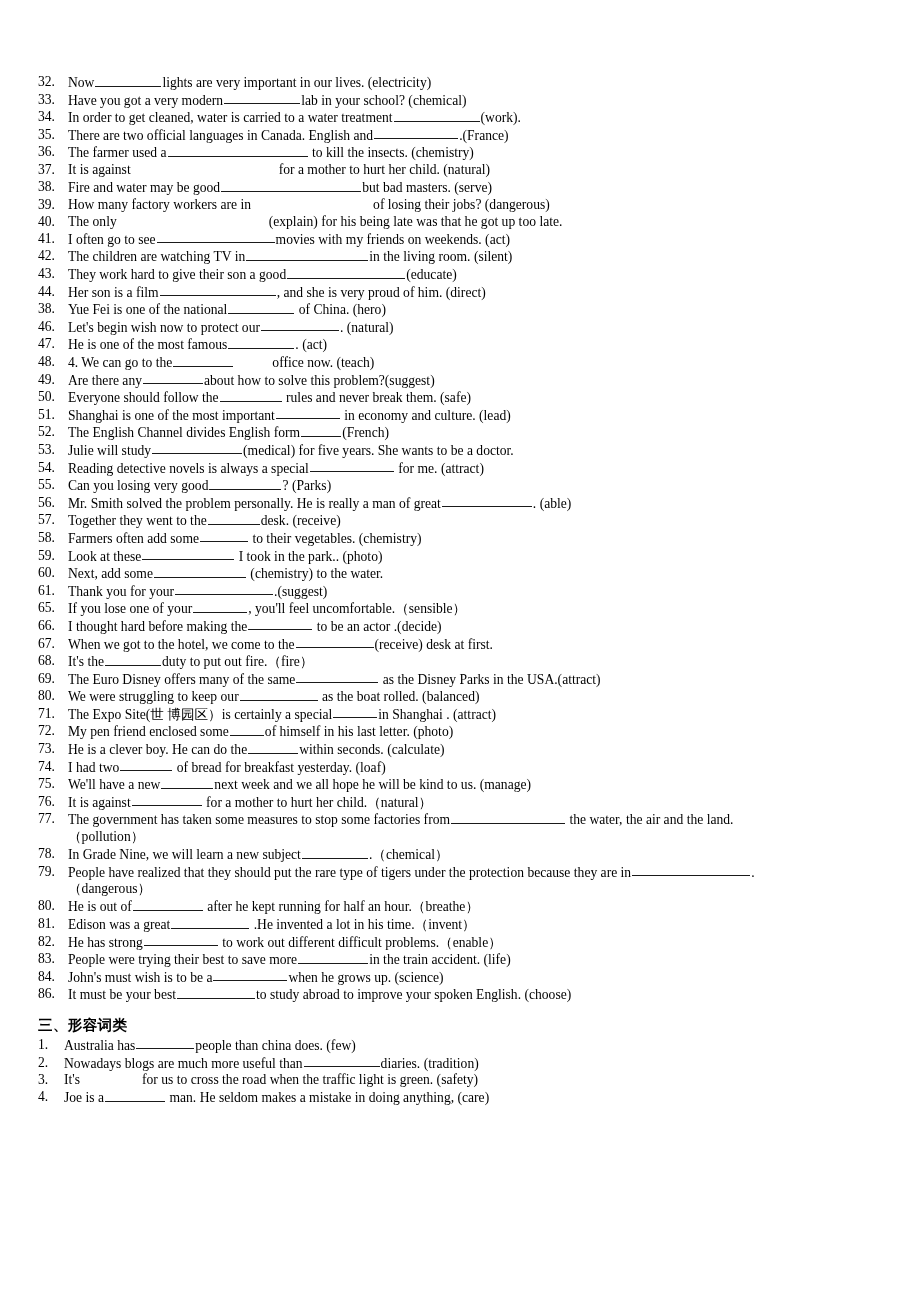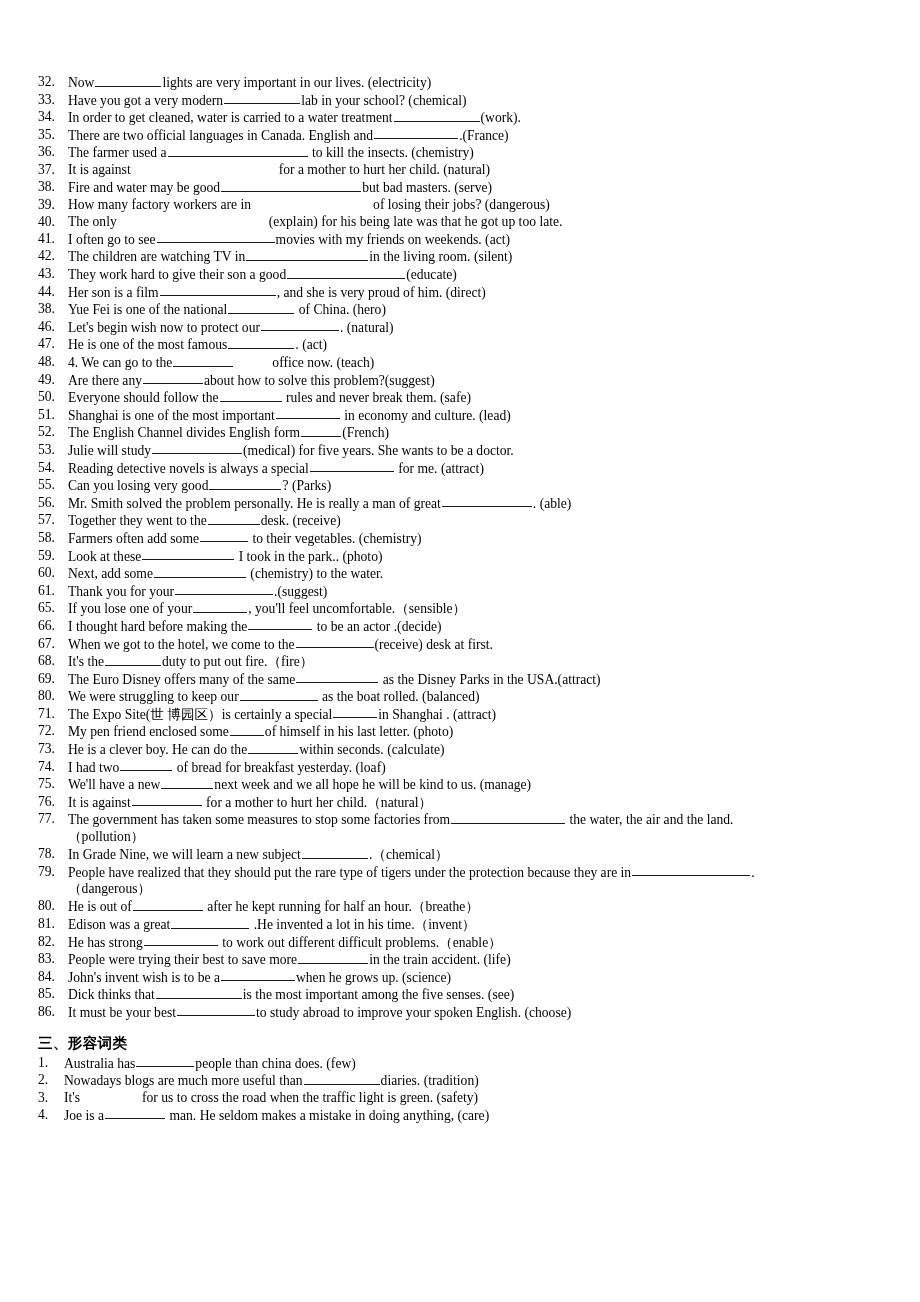--- a/index.html
+++ b/index.html
@@ -289,25 +289,21 @@
         <li class="q">
           <span class="num">82.</span>
           <span class="body"><span>He has strong</span><span class="blank" style="width: 74px;"></span><span> to work out different difficult problems.（enable）</span></span>
         </li>
         <li class="q">
           <span class="num">83.</span>
           <span class="body"><span>People were trying their best to save more</span><span class="blank" style="width: 70px;"></span><span>in the train accident. (life)</span></span>
         </li>
         <li class="q">
           <span class="num">84.</span>
-          <span class="body"><span>John's invent wish is to be a</span><span class="blank" style="width: 74px;"></span><span>when he grows up. (science)</span></span>
-        </li>
-        <li class="q">
-          <span class="num">85.</span>
-          <span class="body"><span>Dick thinks that</span><span class="blank" style="width: 86px;"></span><span>is the most important among the five senses. (see)</span></span>
+          <span class="body"><span>John's must wish is to be a</span><span class="blank" style="width: 74px;"></span><span>when he grows up. (science)</span></span>
         </li>
         <li class="q">
           <span class="num">86.</span>
           <span class="body"><span>It must be your best</span><span class="blank" style="width: 78px;"></span><span>to study abroad to improve your spoken English. (choose)</span></span>
         </li>
       </ol>
 
     <div class="sec-head">三、形容词类</div>
 
     <ol class="qlist sub" id="adj-list">

